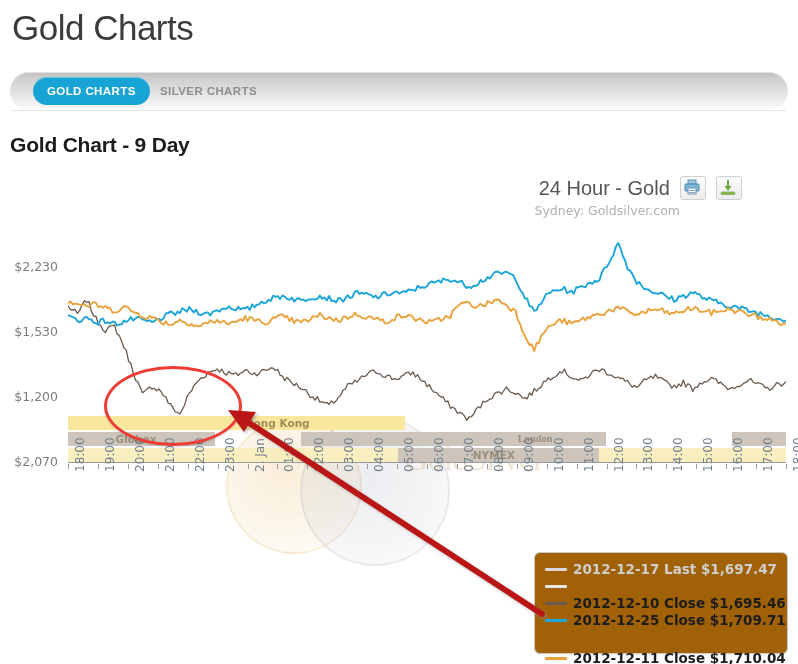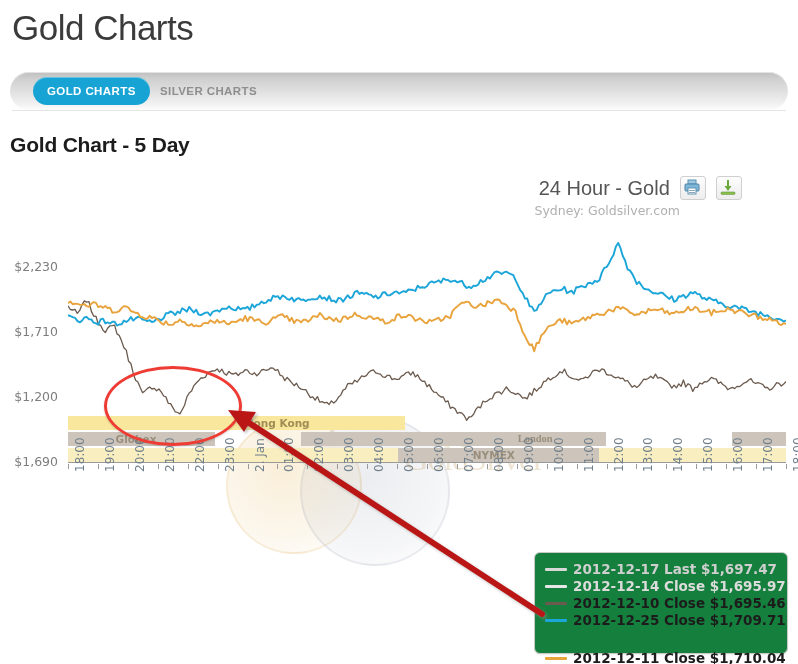--- a/index.html
+++ b/index.html
@@ -91,21 +91,21 @@
   .xlabels{position:absolute;left:68px;top:296px;width:718px;height:70px;}
   .xtick{position:absolute;top:0;width:1px;height:5px;background:#9a9a9a;}
   .xlabel{
     position:absolute;top:8px;font-size:12px;color:#6f7f8c;
     font-family:"DejaVu Sans",sans-serif;white-space:nowrap;
     transform-origin:left top;transform:rotate(-90deg);
   }
   
   .legend{
     position:absolute;left:534px;top:552px;width:252px;height:100px;
-    border:1px solid #c9c9c9;border-radius:6px;background:#15803d;
+    border:1px solid #c9c9c9;border-radius:6px;background:#a16207;
     box-shadow:0 1px 2px rgba(0,0,0,.08);
   }
   .legend-row{
     position:absolute;left:10px;height:17px;line-height:17px;
     font-size:13.5px;font-weight:bold;white-space:nowrap;
     font-family:"DejaVu Sans",sans-serif;
   }
   .legend-swatch{
     display:inline-block;width:22px;height:3px;vertical-align:middle;
     margin-right:6px;margin-bottom:2px;border-radius:1px;
@@ -122,21 +122,21 @@
 <body>
 
 <div class="page-title">Gold Charts</div>
 
 <div class="tabbar">
   <div class="tab active">GOLD CHARTS</div>
   <div class="tab inactive">SILVER CHARTS</div>
 </div>
 <div class="tabbar-underline"></div>
 
-<div class="section-title">Gold Chart - 5 Day</div>
+<div class="section-title">Gold Chart - 9 Day</div>
 
 <div class="chart-card">
 
   <div class="chart-head">
     <span class="chart-head-title">24 Hour - Gold</span>
     <span class="icon-btn">
       <svg width="22" height="20" viewBox="0 0 22 20" style="position:absolute;left:0;top:0">
         <rect x="7" y="3" width="8" height="4" fill="#9dc8e0" stroke="#5f93b3" stroke-width="1"></rect>
         <rect x="4" y="7" width="14" height="7" rx="1" fill="#7fb7d8" stroke="#4d84a8" stroke-width="1"></rect>
         <rect x="7" y="11" width="8" height="6" fill="#ffffff" stroke="#5f93b3" stroke-width="1"></rect>
@@ -153,23 +153,23 @@
     </span>
     <div class="chart-head-sub">Sydney: Goldsilver.com</div>
   </div>
 
   <div class="wm wm-gold"></div>
   <div class="wm wm-silver"></div>
   <div class="wm-text">GoldSilver</div>
 
   <div class="ylabels">
     <div class="ylabel" style="top:91px">$2,230</div>
-    <div class="ylabel" style="top:156px">$1,710</div>
+    <div class="ylabel" style="top:156px">$1,530</div>
     <div class="ylabel" style="top:221px">$1,200</div>
-    <div class="ylabel" style="top:286px">$1,690</div>
+    <div class="ylabel" style="top:286px">$2,070</div>
   </div>
 
   <div class="bands" id="bands">
       <div class="band" style="left: 68.21px; width: 269.25px; top: 0px; background: rgb(248, 231, 156);"></div>
       <div class="band-label" style="left: 176.835px; top: 0px;">Hong Kong</div>
       <div class="band" style="left: 0px; width: 68.21px; top: 0px; background: rgb(248, 231, 156);"></div>
       <div class="band" style="left: 0px; width: 147.19px; top: 16px; background: rgb(205, 197, 187);"></div>
       <div class="band-label gray" style="left: 47.595px; top: 16px;">Globex</div>
       <div class="band" style="left: 233.35px; width: 179.5px; top: 16px; background: rgb(205, 197, 187);"></div>
       <div class="band" style="left: 412.85px; width: 125.65px; top: 16px; background: rgb(205, 197, 187);"></div>
@@ -238,21 +238,21 @@
       <div class="xlabel" style="left: 663.167px;">16:00</div>
       <div class="xtick" style="left: 688.083px;"></div>
       <div class="xlabel" style="left: 693.083px;">17:00</div>
       <div class="xtick" style="left: 718px;"></div>
       <div class="xlabel" style="left: 723px;">18:00</div>
     </div>
 </div>
 
 <div class="legend" id="legend">
     <div class="legend-row" style="top: 8px;"><span class="legend-swatch" style="background: rgb(216, 216, 216);"></span><span style="color: rgb(207, 207, 207);">2012-12-17 Last $1,697.47</span></div>
-    <div class="legend-row" style="top: 25px;"><span class="legend-swatch" style="background: rgb(230, 230, 230);"></span><span style="color: rgb(220, 220, 220);">2012-12-14 Close $1,695.97</span></div>
+    <div class="legend-row" style="top: 25px;"><span class="legend-swatch" style="background: rgb(230, 230, 230);"></span></div>
     <div class="legend-row" style="top: 42px;"><span class="legend-swatch" style="background: rgb(107, 90, 78);"></span><span style="color: rgb(28, 28, 28);">2012-12-10 Close $1,695.46</span></div>
     <div class="legend-row" style="top: 59px;"><span class="legend-swatch" style="background: rgb(28, 165, 216);"></span><span style="color: rgb(28, 28, 28);">2012-12-25 Close $1,709.71</span></div>
     <div class="legend-row" style="top: 76px; margin-top: 21px;"><span class="legend-swatch" style="background: rgb(232, 163, 61);"></span><span style="color: rgb(28, 28, 28);">2012-12-11 Close $1,710.04</span></div>
   </div>
 
 <div class="ellipse"></div>
 <svg class="overlay">
   <defs>
     <filter id="shadow" x="-20%" y="-20%" width="150%" height="150%">
       <feDropShadow dx="2" dy="2" stdDeviation="1.5" flood-color="#888" flood-opacity="0.5"></feDropShadow>

